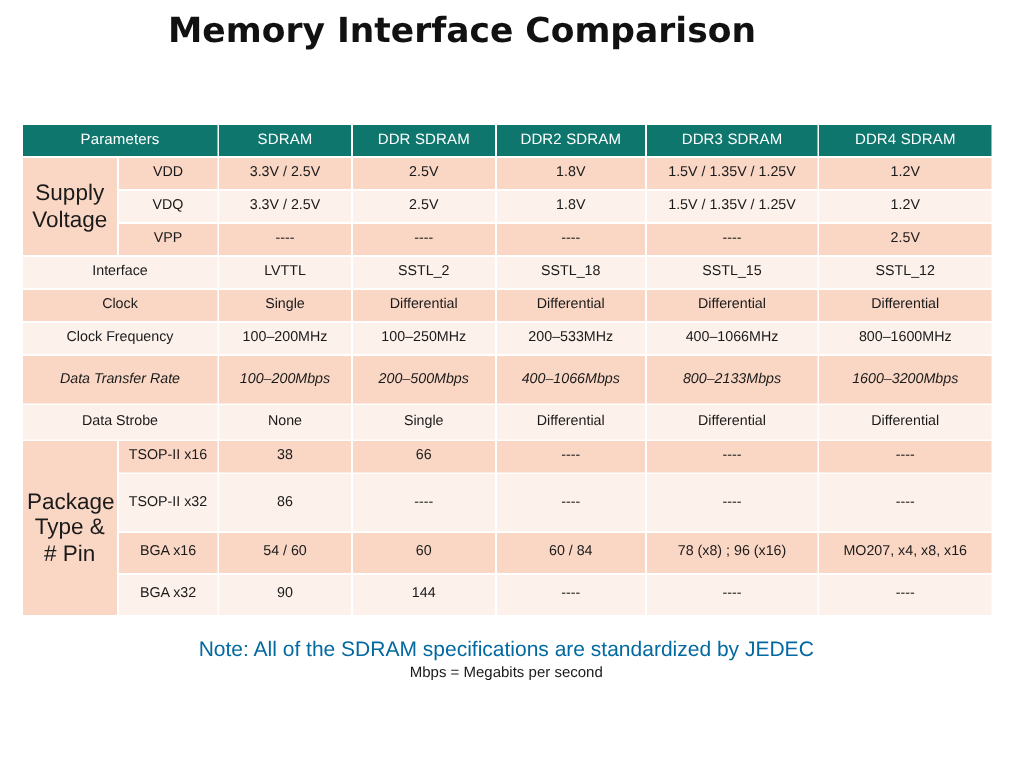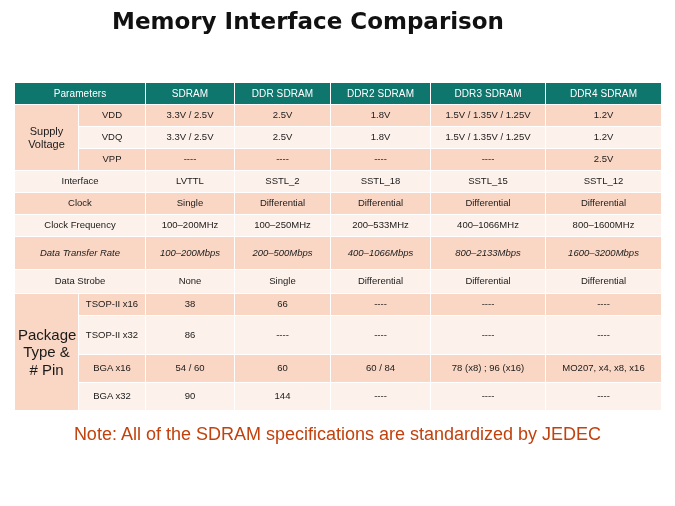--- a/index.html
+++ b/index.html
@@ -71,21 +71,21 @@
   }
 
   
   tr.shade-a td { background: #FAD7C5; }
   tr.shade-b td { background: #FDF1EB; }
 
   td.group-cell {
     background: #FAD7C5 !important;
     text-align: left;
     padding-left: 8px;
-    font-size: 11px;
+    font-size: 15px;
   }
   td.group-cell-b {
     background: #FAD7C5 !important;
     text-align: left;
     padding-left: 8px;
     font-size: 15px;
   }
 
   td.param-wide {
     text-align: left;
@@ -97,22 +97,22 @@
   }
 
   .note-block {
     position: absolute;
     left: 0;
     top: 424px;
     width: 675px;
     text-align: center;
   }
   .note-line1 {
-    font-size: 18px;
-    color: #c2410c;
+    font-size: 14px;
+    color: #0369a1;
   }
   .note-line2 {
     font-size: 10px;
     color: #1a1a1a;
     margin-top: 3px;
   }
 
   
 </style>
 </head>
@@ -245,15 +245,16 @@
           <td>----</td>
           <td>----</td>
         </tr>
 
       </tbody>
     </table>
   </div>
 
   <div class="note-block">
     <div class="note-line1">Note: All of the SDRAM specifications are standardized by JEDEC</div>
+    <div class="note-line2">Mbps = Megabits per second</div>
   </div>
 
 </div>
 
 </body></html>

